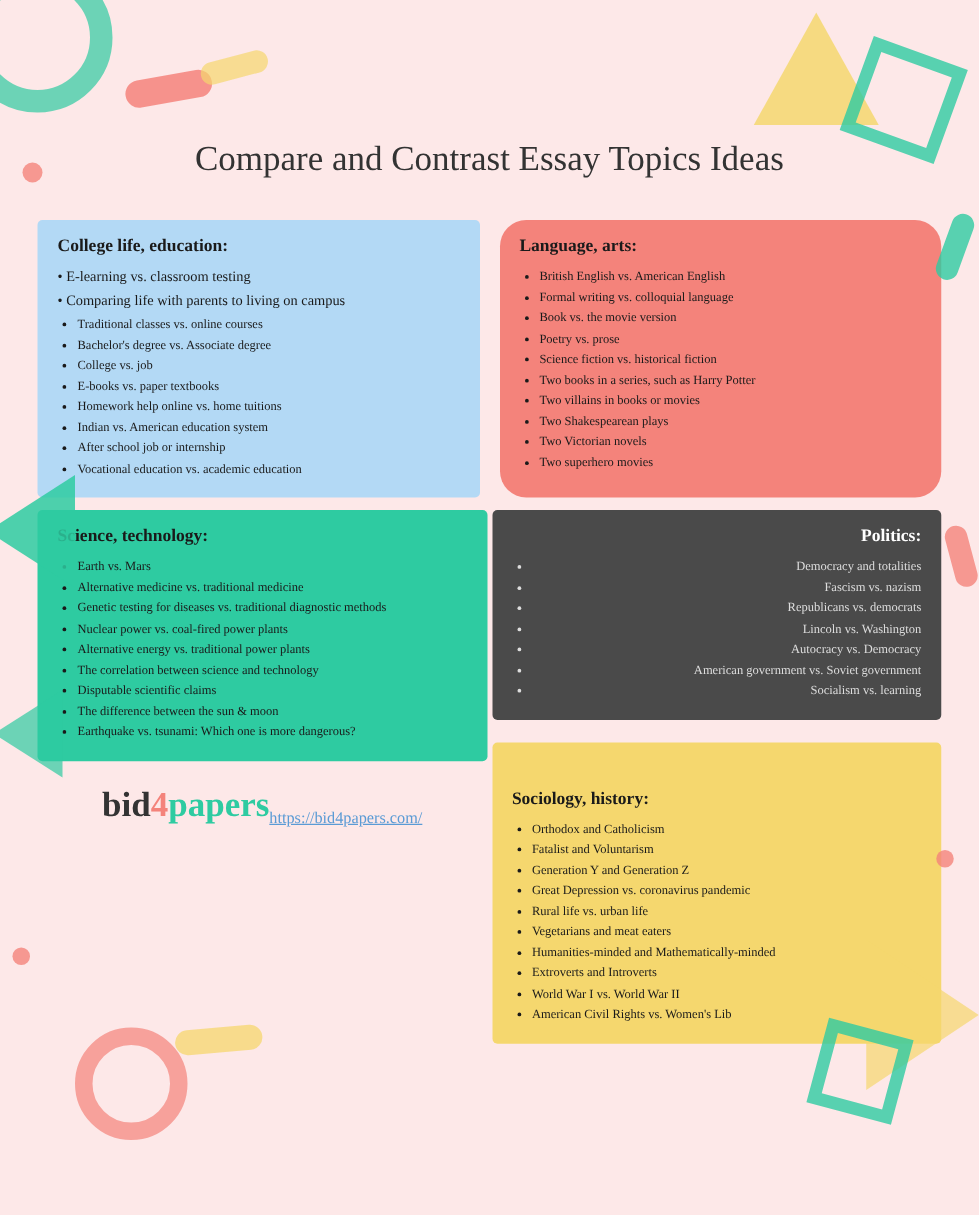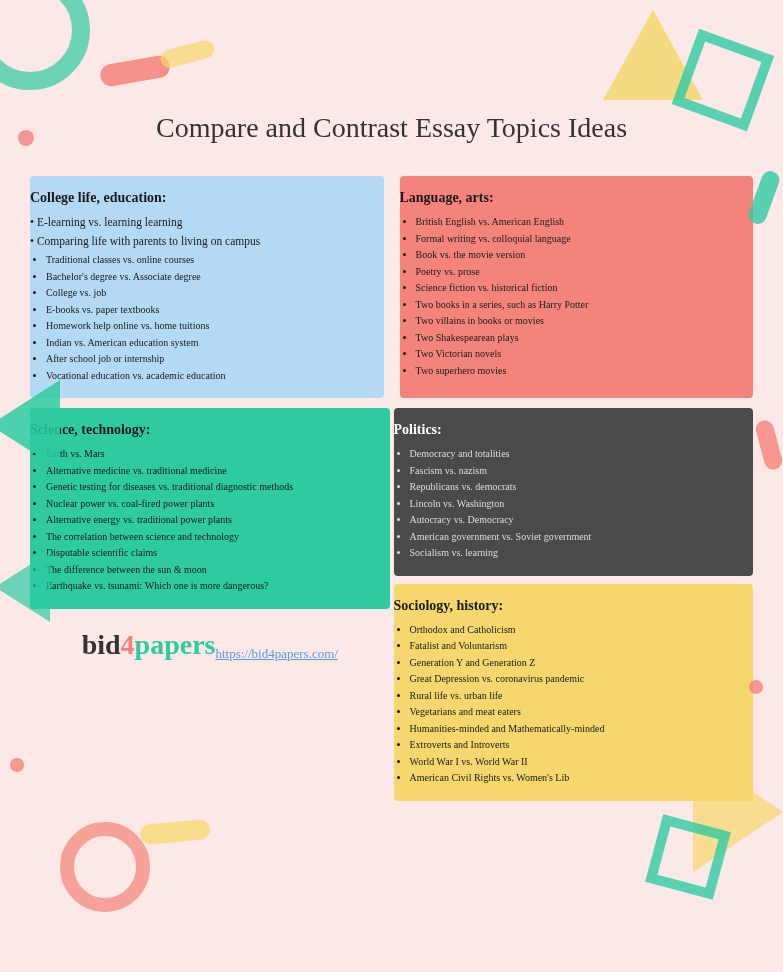--- a/index.html
+++ b/index.html
@@ -31,21 +31,21 @@
     
     .content-grid {
       display: grid;
       grid-template-columns: 1fr 1fr;
       gap: 16px;
       padding: 10px 30px 10px;
     }
 
     .card {
       border-radius: 4px;
-      padding: 14px 0;
+      padding: 14px 16px;
     }
 
     .card h2 {
       font-size: 14px;
       font-weight: bold;
       margin-bottom: 8px;
     }
 
     .card ul {
       list-style: disc;
@@ -62,20 +62,21 @@
     .card-college {
       background-color: #b3d9f5;
     }
     .card-college h2 { color: #1a1a1a; }
     .card-college ul li { color: #1a1a1a; }
     .card-college p { color: #1a1a1a; font-size: 11.5px; line-height: 1.55; }
 
     
     .card-language {
       background-color: #f4837b;
+      border-radius: 21px;
     }
     .card-language h2 { color: #1a1a1a; }
     .card-language ul li { color: #1a1a1a; }
 
     
     .card-science {
       background-color: #2ecba1;
     }
     .card-science h2 { color: #1a1a1a; }
     .card-science ul li { color: #1a1a1a; }
@@ -84,21 +85,21 @@
     .card-politics {
       background-color: #4a4a4a;
     }
     .card-politics h2 { color: #fff; }
     .card-politics ul li { color: #ddd; }
 
     
     .card-sociology {
       background-color: #f5d76e;
     }
-    .card-sociology h2 { color: #1a1a1a; }
+    .card-sociology h2 { color: #1a1a1a; margin-top: 24px; }
     .card-sociology ul li { color: #1a1a1a; }
 
     
     .bottom-section {
       display: grid;
       grid-template-columns: 1fr 1fr;
       gap: 4px;
       padding: 0 30px 10px;
     }
 
@@ -166,21 +167,21 @@
 <div class="deco" style="bottom:350px; left:-5px; width:0; height:0; border-top:35px solid transparent; border-bottom:35px solid transparent; border-right:55px solid #2ecba1; opacity:0.7;"></div>
 
 <div class="deco" style="top:680px; right:20px; width:14px; height:14px; background:#f4837b; border-radius:50%; opacity:0.8;"></div>
 
 <h1 class="page-title">Compare and Contrast Essay Topics Ideas</h1>
 
 <div class="content-grid">
 
   <div class="card card-college">
     <h2>College life, education:</h2>
-    <p>• E-learning vs. learning learning</p>
+    <p>• E-learning vs. classroom testing</p>
     <p>• Comparing life with parents to living on campus</p>
     <ul>
       <li>Traditional classes vs. online courses</li>
       <li>Bachelor's degree vs. Associate degree</li>
       <li>College vs. job</li>
       <li>E-books vs. paper textbooks</li>
       <li>Homework help online vs. home tuitions</li>
       <li>Indian vs. American education system</li>
       <li>After school job or internship</li>
       <li>Vocational education vs. academic education</li>
@@ -227,21 +228,21 @@
       <div>
         <span class="logo-text">
           <span>bid</span><span class="four">4</span><span class="papers">papers</span>
         </span>
       </div>
       <a class="logo-link" href="#">https://bid4papers.com/</a>
     </div>
   </div>
 
   <div>
-    <div class="card card-politics" style="margin-bottom:8px;">
+    <div class="card card-politics" style="margin-bottom:18px;text-align:right;">
       <h2>Politics:</h2>
       <ul>
         <li>Democracy and totalities</li>
         <li>Fascism vs. nazism</li>
         <li>Republicans vs. democrats</li>
         <li>Lincoln vs. Washington</li>
         <li>Autocracy vs. Democracy</li>
         <li>American government vs. Soviet government</li>
         <li>Socialism vs. learning</li>
       </ul>

